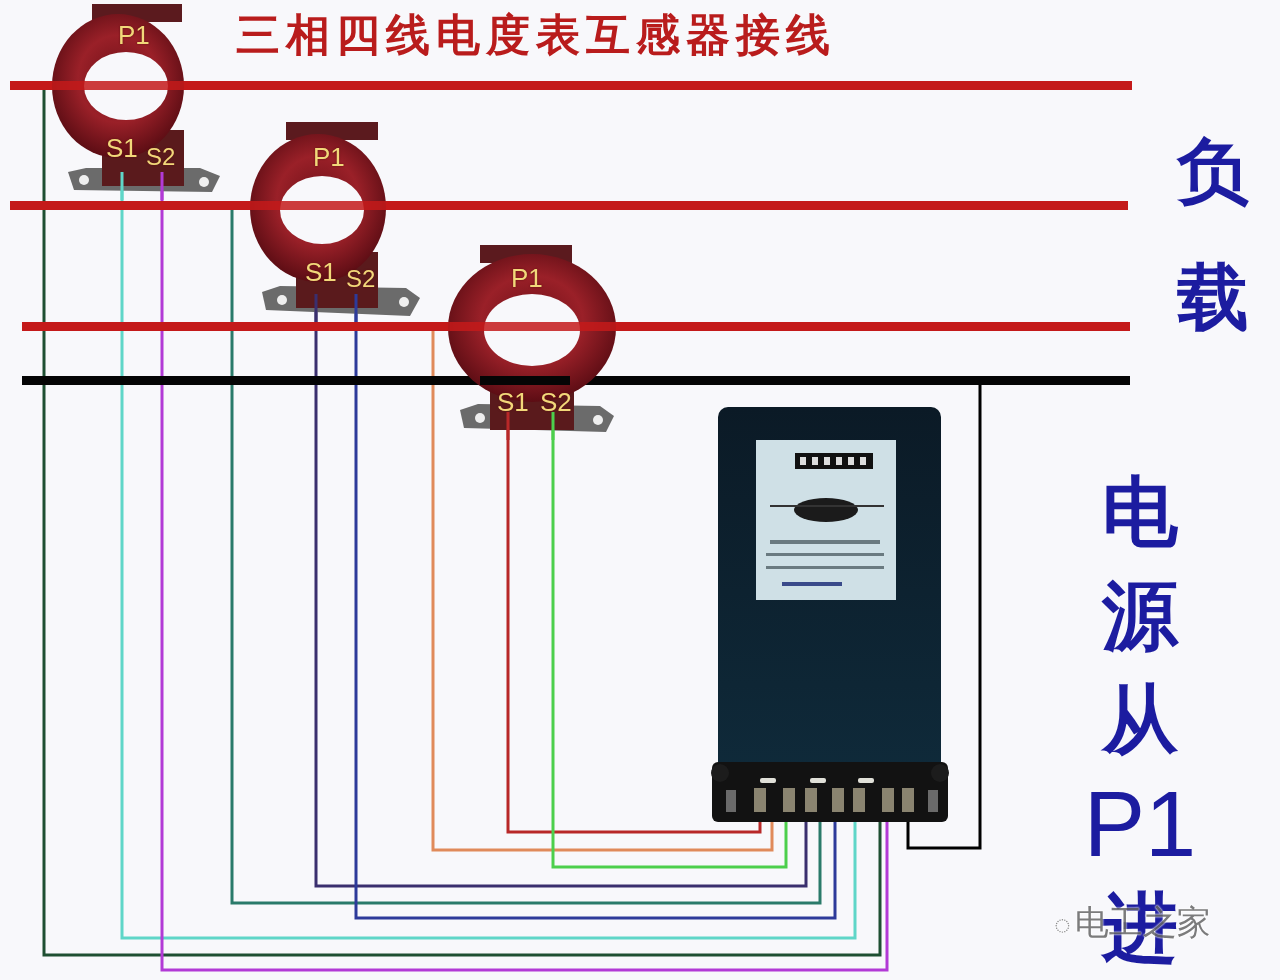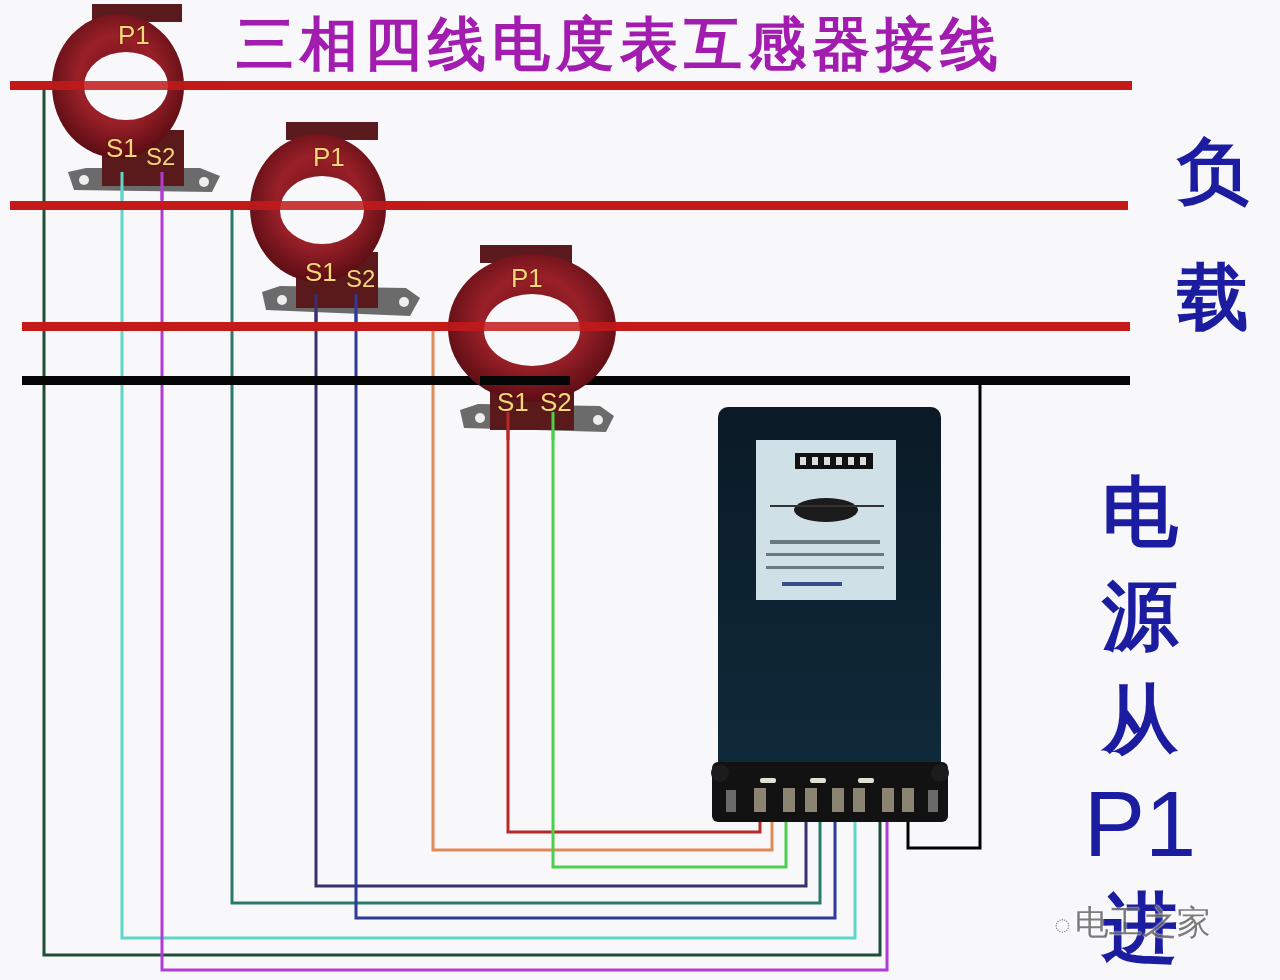--- a/index.html
+++ b/index.html
@@ -6,22 +6,22 @@
     body {
       width:1280px; height:980px; overflow:hidden;
       background:#f8f8fb;
       font-family:"DejaVu Sans", sans-serif;
       position:relative;
     }
     #canvas { position:absolute; left:0; top:0; }
     .title {
       position:absolute; left:236px; top:6px;
       font-family:"DejaVu Serif", serif;
-      font-weight:bold; font-size:58px; letter-spacing:6px;
-      color:#a21caf; white-space:nowrap;
+      font-weight:bold; font-size:44px; letter-spacing:6px;
+      color:#b91c1c; white-space:nowrap;
     }
     .vlabel {
       position:absolute; color:#1c1ca0; font-weight:bold;
       font-family:"DejaVu Serif", serif; text-align:center;
     }
     .load-label { left:1168px; top:108px; width:90px; font-size:72px; line-height:126px; }
     .source-label { left:1080px; top:460px; width:120px; font-size:76px; line-height:104px; }
     .source-label .p1 { font-family:"Liberation Sans", sans-serif; font-weight:normal; font-size:92px; }
     .ct-text {
       position:absolute; color:#f2d87a; font-family:"Liberation Sans", sans-serif;

